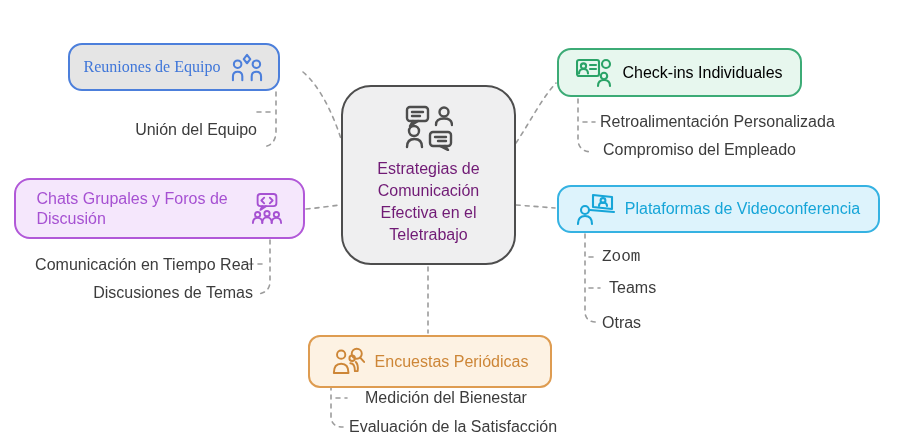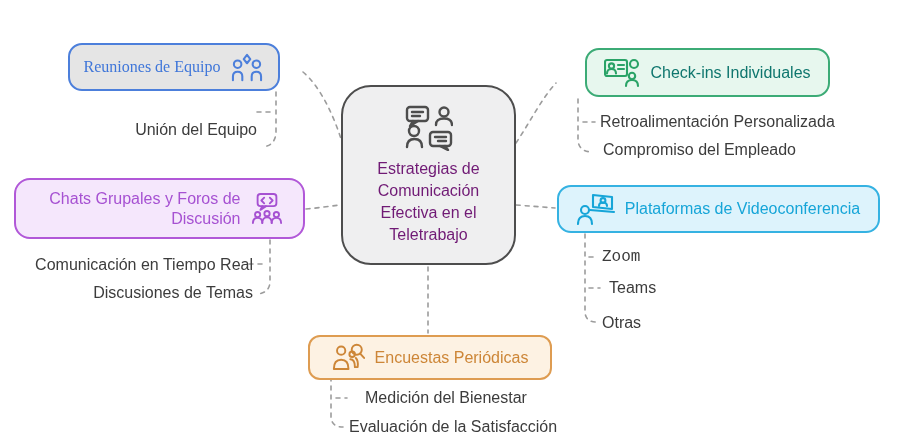--- a/index.html
+++ b/index.html
@@ -15,24 +15,24 @@
   }
   .node .label{white-space:nowrap;}
   .central{
     left:341px;top:85px;width:175px;height:180px;border-radius:30px;
     background:#efeff0;border-color:#4d4d4d;color:#701a75;
     flex-direction:column;gap:7px;text-align:center;
   }
   .central-title{white-space:pre-line;line-height:22px;font-size:16px;}
   .blue  {left:68px; top:43px; width:212px;height:48px;background:#e5e5e5;border-color:#4c7fdb;color:#3f76d9;font-family:Liberation Serif, serif;}
   .purple{left:14px; top:178px;width:291px;height:61px;background:#f5e7fc;border-color:#b158d8;color:#a651d2;border-radius:16px;}
-  .purple .label{white-space:normal;max-width:204px;text-align:right;line-height:20px;}
-  .green {left:557px;top:48px; width:245px;height:49px;background:#e7f7ee;border-color:#3cab76;color:#0f766e;margin-left:28px;}
+  .purple .label{white-space:normal;max-width:204px;text-align:left;line-height:20px;}
+  .green {left:557px;top:48px; width:245px;height:49px;background:#e7f7ee;border-color:#3cab76;color:#000000;}
   .cyan  {left:557px;top:185px;width:323px;height:48px;background:#ddf3fc;border-color:#35b2e2;color:#16a5d8;}
-  .orange{left:308px;top:335px;width:244px;height:45px;background:#fdf2e3;border-color:#de9c51;color:#cd8637;border-radius:12px;}
+  .orange{left:308px;top:335px;width:244px;height:53px;background:#fdf2e3;border-color:#de9c51;color:#cd8637;border-radius:12px;}
   .sub{position:absolute;font-size:16px;line-height:20px;color:#3c3c3c;white-space:nowrap;}
   .sub.r{text-align:right;}
   .icon{flex:0 0 auto;display:block;}
 </style>
 </head>
 <body>
 
 <div class="canvas">
 
   <svg class="connectors" viewBox="0 0 900 443">

